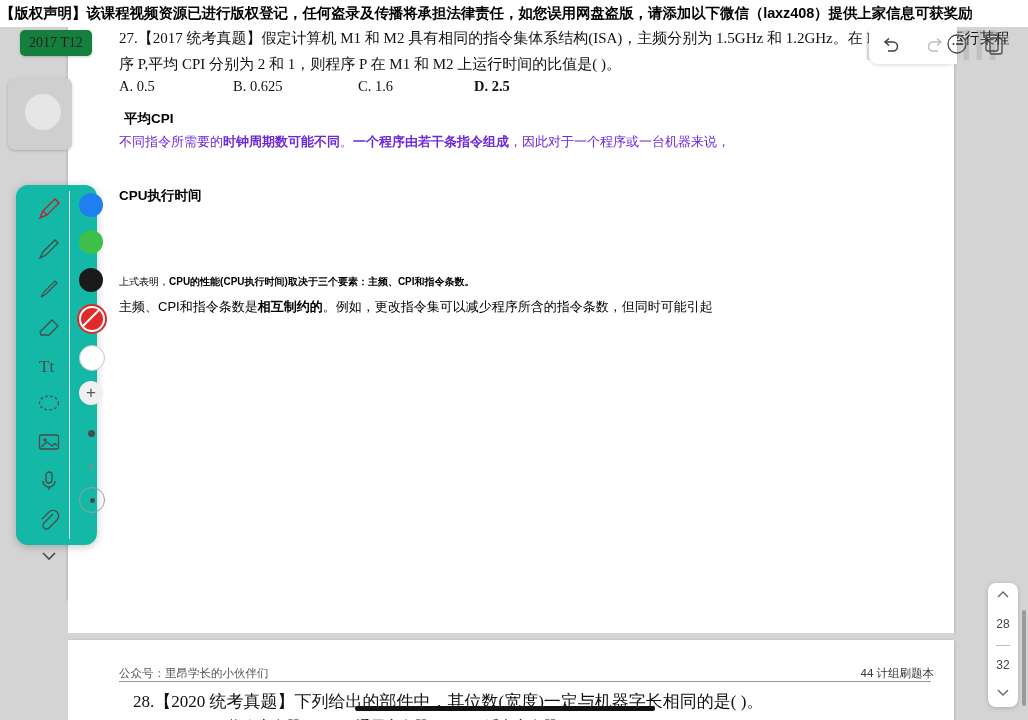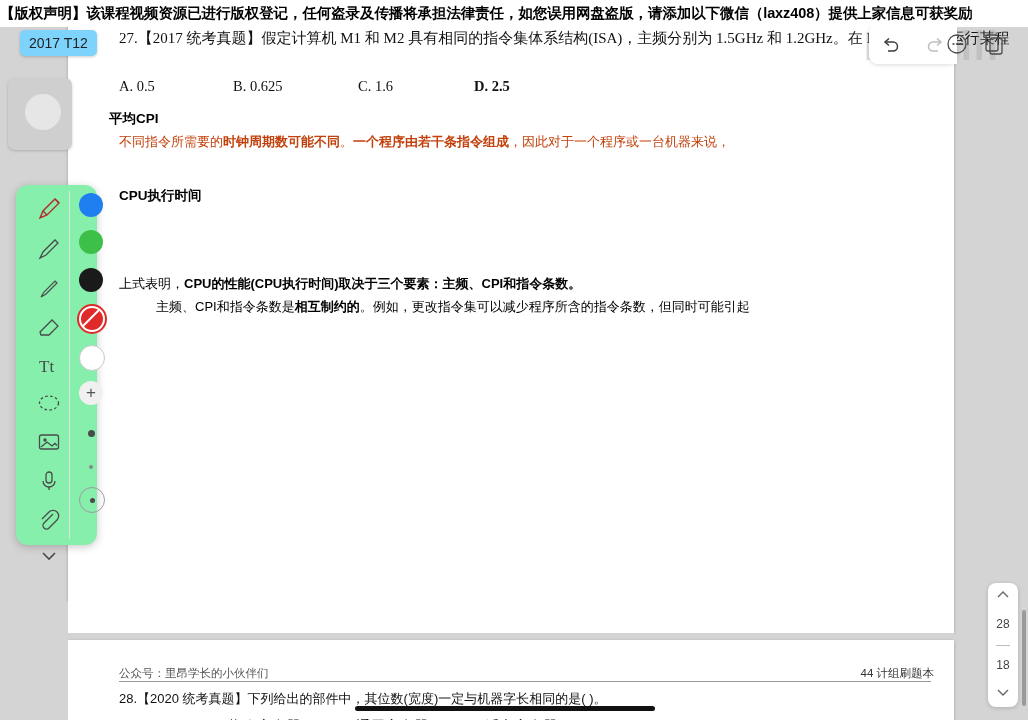--- a/index.html
+++ b/index.html
@@ -68,49 +68,49 @@
   #q27-line1 { left: 51px; top: 5px;  font-size: 15px; }
   #q27-line2 { left: 51px; top: 31px; font-size: 15px; }
 
   .opt { position: absolute; top: 54px; font-size: 14.5px; font-family: "Liberation Serif", serif; color:#111; }
   #opt-a { left: 51px; }
   #opt-b { left: 165px; }
   #opt-c { left: 290px; }
   #opt-d { left: 406px; font-weight: bold; }
 
   
-  #h-avgcpi { left: 41px; top: 86px; font-size: 13.5px; font-weight: bold; font-family: "Liberation Sans", sans-serif; color:#000; }
-  #p-avgcpi-1 { left: 51px; top: 109px; font-size: 13px; font-family:"Liberation Sans", sans-serif; color:#c2410c; }
+  #h-avgcpi { left: 56px; top: 86px; font-size: 13.5px; font-weight: bold; font-family: "Liberation Sans", sans-serif; color:#000; }
+  #p-avgcpi-1 { left: 51px; top: 109px; font-size: 13px; font-family:"Liberation Sans", sans-serif; color:#6d28d9; }
   #p-avgcpi-2 { left: 51px; top: 131px; font-size: 13px; font-family:"Liberation Sans", sans-serif; color:#000; }
 
   
   #h-cputime { left: 51px; top: 163px; font-size: 13.5px; font-weight: bold; font-family:"Liberation Sans", sans-serif; color:#000; }
   #p-cputime { left: 51px; top: 186px; font-size: 13px; font-family:"Liberation Sans", sans-serif; color:#000; }
 
   
   .formula { position: absolute; color: #e8242a; font-size: 12.5px; font-family:"Liberation Sans", sans-serif; white-space: nowrap;}
   #f1 { left: 155px; top: 212px; }
   #f2 { left: 218px; top: 228px; }
 
-  #p-concl-1 { left: 51px; top: 251px; font-size: 13px; font-family:"Liberation Sans", sans-serif; color:#000; }
-  #p-concl-2 { left: 51px; top: 274px; font-size: 13px; font-family:"Liberation Sans", sans-serif; color:#000;margin-left:37px; }
+  #p-concl-1 { left: 51px; top: 251px; font-size: 10px; font-family:"Liberation Sans", sans-serif; color:#000; }
+  #p-concl-2 { left: 51px; top: 274px; font-size: 13px; font-family:"Liberation Sans", sans-serif; color:#000; }
   #p-concl-3 { left: 51px; top: 296px; font-size: 13px; font-family:"Liberation Sans", sans-serif; color:#000; }
 
   b.bold { font-weight: bold; }
 
   
   #pg2-footer-left { left: 51px; top: 26px; font-size: 11.5px; color: #555; font-family:"Liberation Sans", sans-serif;}
   #pg2-footer-right { right: 20px; top: 26px; font-size: 11.5px; color: #333; font-family:"Liberation Sans", sans-serif;}
   #pg2-rule {
     position: absolute;
     left: 51px; top: 41px;
     width: 812px; height: 1px;
     background: #999;
   }
-  #q28-line { left: 51px; top: 50px; font-size: 13px; font-family:Liberation Sans, sans-serif; }
+  #q28-line { left: 65px; top: 50px; font-size: 17px; font-family:Liberation Serif, serif; }
   .opt2 { position: absolute; top: 77px; font-size: 14.5px; font-family:"Liberation Serif", serif; color:#111; }
   #o2-1 { left: 51px; }
   #o2-2 { left: 147px; }
   #o2-3 { left: 270px; }
   #o2-4 { left: 400px; }
 
   
   #page-gap {
     position: absolute;
     left: 68px; top: 606px;
@@ -128,27 +128,27 @@
     letter-spacing: 2px;
     font-family: "Liberation Sans", sans-serif;
     z-index: 5;
     user-select: none;
   }
 
   
   #chapter-chip {
     position: absolute;
     left: 20px; top: 30px;
-    background: #7dd3fc;
+    background: #15803d;
     border-radius: 5px;
     padding: 5px 9px;
     font-size: 14px;
     color: #222;
     box-shadow: 0 1px 3px rgba(0,0,0,0.2);
-    font-family:Liberation Sans, sans-serif;
+    font-family:Liberation Serif, serif;
     z-index: 40;
   }
   #thumb-card {
     position: absolute;
     left: 8px; top: 78px;
     width: 64px; height: 72px;
     background: #cfcfcf;
     border-radius: 7px;
     box-shadow: 0 1px 3px rgba(0,0,0,0.18);
     z-index: 40;
@@ -160,21 +160,21 @@
     border-radius: 50%;
     background: #e6e6e6;
   }
 
   
   #toolbar {
     position: absolute;
     left: 16px; top: 185px;
     width: 81px;
     height: 360px;
-    background: #86efac;
+    background: #14b8a6;
     border-radius: 12px;
     box-shadow: 0 2px 8px rgba(0,0,0,0.22);
     z-index: 45;
   }
   #toolbar-divider {
     position: absolute;
     left: 53px; top: 6px;
     width: 1px; height: 348px;
     background: #e2e2e2;
   }
@@ -307,20 +307,21 @@
 </style>
 </head>
 <body>
 
 <div id="copyright-banner">【版权声明】该课程视频资源已进行版权登记，任何盗录及传播将承担法律责任，如您误用网盘盗版，请添加以下微信（laxz408）提供上家信息可获奖励</div>
 
 <div id="doc-scroll">
 
   <div class="page" id="page-1">
     <div class="doc-line" id="q27-line1">27.【2017 统考真题】假定计算机 M1 和 M2 具有相同的指令集体系结构(ISA)，主频分别为 1.5GHz 和 1.2GHz。在 M1 和 M2 上运行某程</div>
+    <div class="doc-line" id="q27-line2">序 P,平均 CPI 分别为 2 和 1，则程序 P 在 M1 和 M2 上运行时间的比值是(    )。</div>
 
     <div class="opt" id="opt-a">A. 0.5</div>
     <div class="opt" id="opt-b">B. 0.625</div>
     <div class="opt" id="opt-c">C. 1.6</div>
     <div class="opt" id="opt-d">D. 2.5</div>
 
     <div class="doc-line" id="h-avgcpi">平均CPI</div>
     <div class="doc-line" id="p-avgcpi-1">不同指令所需要的<b class="bold">时钟周期数可能不同</b>。<b class="bold">一个程序由若干条指令组成</b>，因此对于一个程序或一台机器来说，</div>
 
     <div class="doc-line" id="h-cputime">CPU执行时间</div>
@@ -466,21 +467,21 @@
 </div>
 
 <div id="page-nav">
   <div>
     <svg width="14" height="12" viewBox="0 0 14 12">
         <path d="M2 8 L7 3 L12 8" fill="none" stroke="#666" stroke-width="1.4"></path>
       </svg>
   </div>
   <div class="nav-num">28</div>
   <div id="nav-sep"></div>
-  <div class="nav-num">18</div>
+  <div class="nav-num">32</div>
   <div>
     <svg width="14" height="12" viewBox="0 0 14 12">
         <path d="M2 4 L7 9 L12 4" fill="none" stroke="#666" stroke-width="1.4"></path>
       </svg>
   </div>
 </div>
 
 <div id="scrollbar"></div>
 
 <div id="seekbar"></div>

